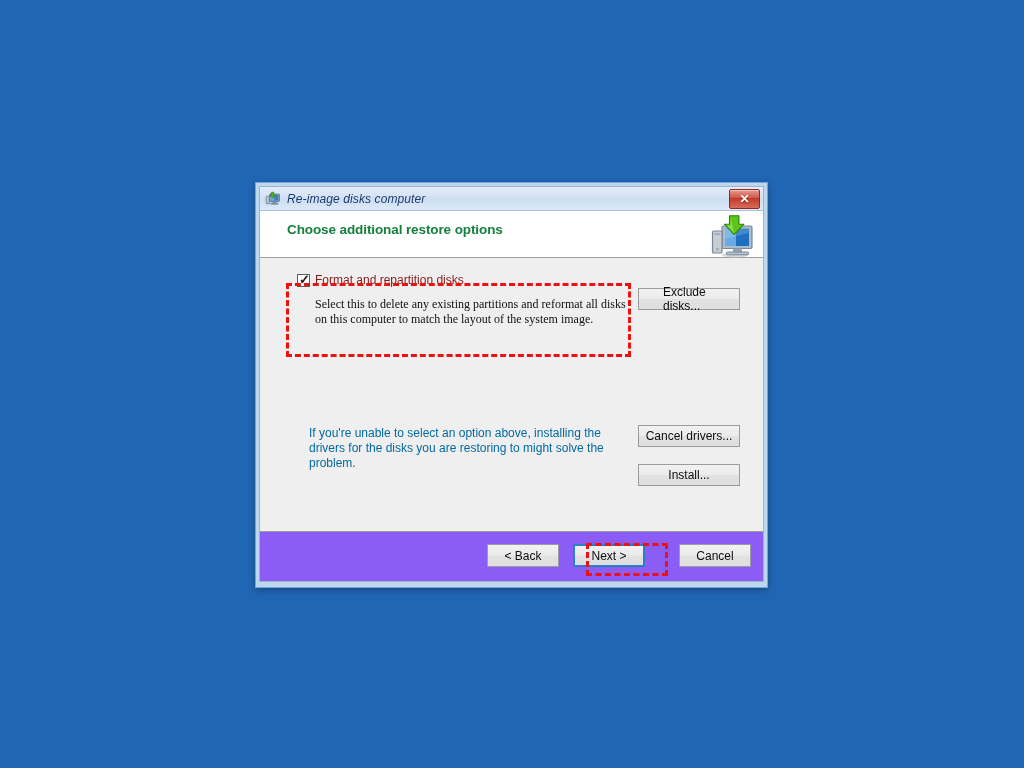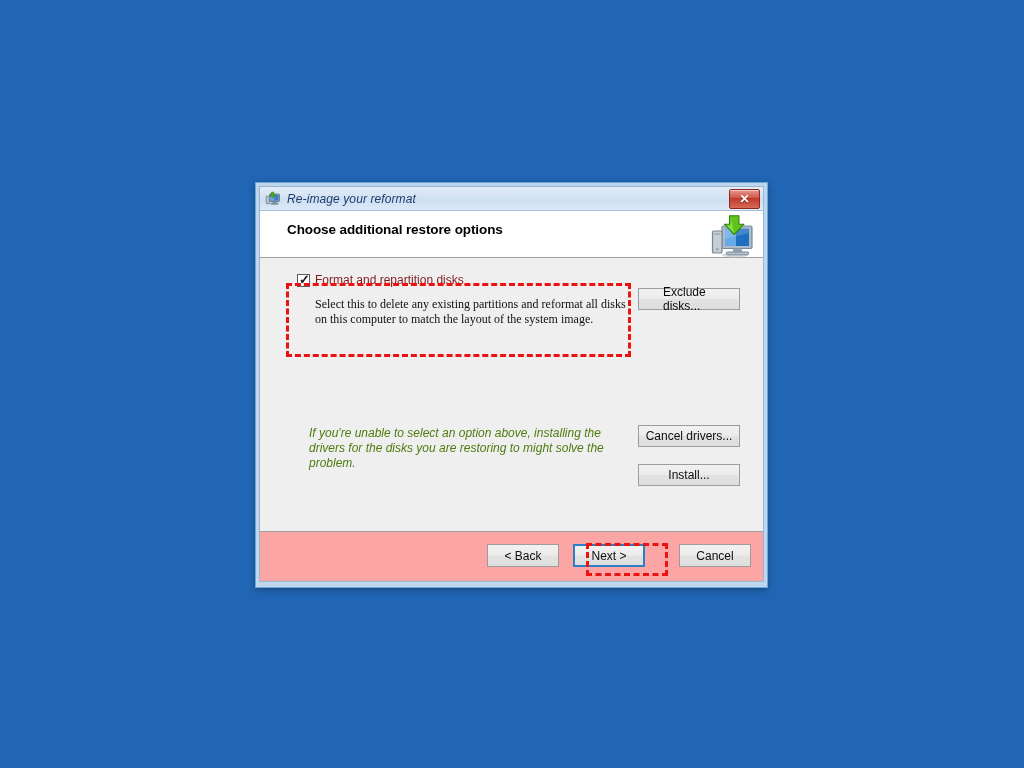--- a/index.html
+++ b/index.html
@@ -103,21 +103,21 @@
     display: flex;
     align-items: flex-start;
     justify-content: space-between;
     padding: 11px 13px 0 27px;
     box-sizing: border-box;
     position: relative;
   }
   .header-title {
     font-size: 13.5px;
     font-weight: bold;
-    color: #000000;
+    color: #15803d;
     letter-spacing: -0.1px;
   }
   .header-icon {
     position: absolute;
     right: 8px;
     top: 4px;
     width: 46px;
     height: 44px;
   }
 
@@ -210,29 +210,28 @@
     width: 102px;
     height: 22px;
   }
 
   .hint-text {
     position: absolute;
     left: 49px;
     top: 168px;
     width: 318px;
     font-size: 12px;
-    color: #4d7c0f;
+    color: #0369a1;
     line-height: 15px;
-    font-style: italic;
   }
 
   
   .footer {
     flex: 0 0 49px;
-    background: #fca5a5;
+    background: #8b5cf6;
     border-top: 1px solid #9e9e9e;
     position: relative;
   }
   .footer-buttons {
     position: absolute;
     right: 12px;
     top: 12px;
     display: flex;
     align-items: center;
   }
@@ -292,21 +291,21 @@
           <svg width="16" height="16" viewBox="0 0 16 16">
             <rect x="4.5" y="3" width="10" height="7.5" rx="0.7" fill="#8fa6b8" stroke="#5d7486" stroke-width="0.8"></rect>
             <rect x="5.6" y="4" width="7.8" height="5.6" fill="#3d7fc4"></rect>
             <rect x="5.6" y="4" width="3.6" height="5.6" fill="#6aa6e0"></rect>
             <rect x="7.6" y="10.5" width="3.6" height="1.6" fill="#7d93a5"></rect>
             <rect x="5.8" y="12.1" width="7.2" height="1.2" rx="0.4" fill="#8fa6b8" stroke="#5d7486" stroke-width="0.6"></rect>
             <rect x="1.2" y="5.2" width="3.2" height="7.6" rx="0.5" fill="#b9c4ce" stroke="#5d7486" stroke-width="0.7"></rect>
             <path d="M6.4 1.2 L6.4 4.0 L4.9 4.0 L7.6 6.9 L10.3 4.0 L8.8 4.0 L8.8 1.2 Z" fill="#4caf16" stroke="#2c7a08" stroke-width="0.6"></path>
           </svg>
         </span>
-        <span class="title-text">Re-image your reformat</span>
+        <span class="title-text">Re-image disks computer</span>
         <span class="close-btn">
           <span class="close-x">✕</span>
         </span>
       </div>
 
       <div class="header">
         <span class="header-title">Choose additional restore options</span>
         <span class="header-icon">
           <svg width="46" height="44" viewBox="0 0 46 44">
             <ellipse cx="26" cy="40" rx="13" ry="2.6" fill="#c9ccd0" opacity="0.75"></ellipse>

